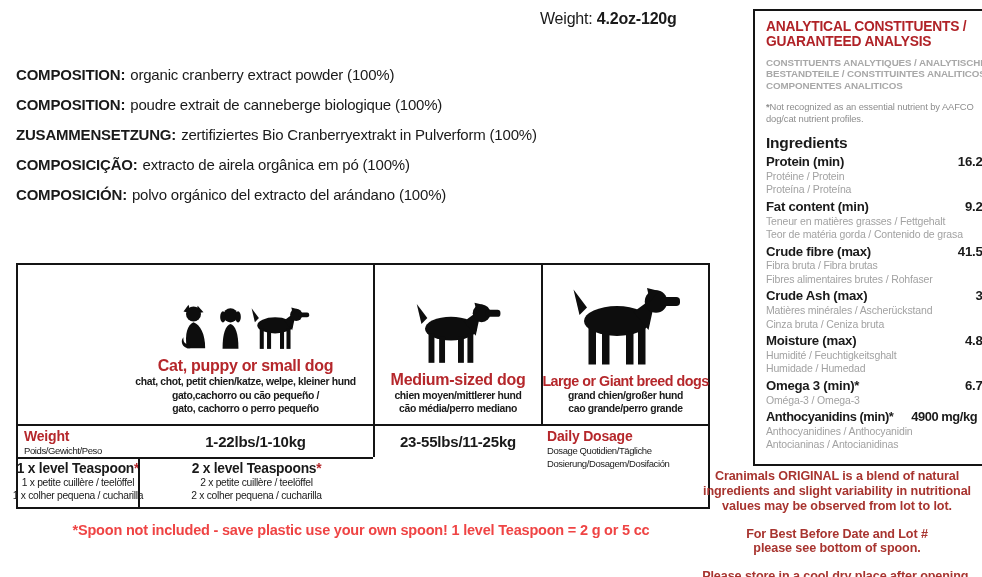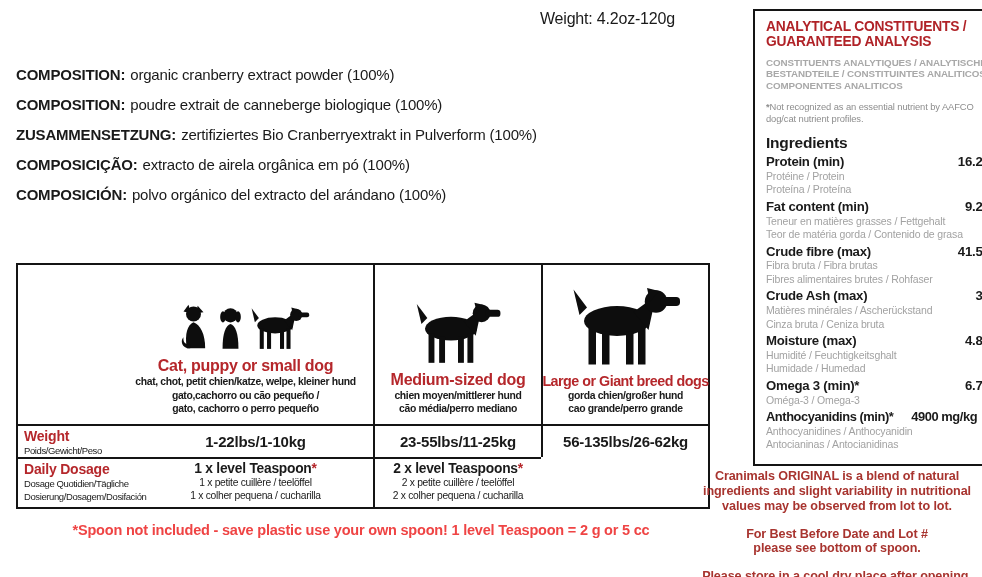--- a/index.html
+++ b/index.html
@@ -3,21 +3,21 @@
 <meta charset="utf-8">
 <style>
   html,body{margin:0;padding:0;}
   body{
     width:982px;height:577px;position:relative;background:#ffffff;
     font-family:"Liberation Sans", sans-serif;color:#1a1a1a;overflow:hidden;
   }
   
   .weight-line{position:absolute;left:540px;top:10px;font-size:16px;letter-spacing:-0.2px;}
   .wl-label{font-weight:normal;}
-  .wl-value{font-weight:normal;}
+  .wl-value{font-weight:bold;}
   
   .compositions{position:absolute;left:16px;top:66px;width:660px;}
   .comp-row{margin-bottom:13px;font-size:15px;letter-spacing:-0.2px;white-space:nowrap;}
   .comp-label{font-weight:bold;margin-right:5px;}
   
   .dosage-table{
     position:absolute;left:16px;top:263px;width:690px;
     display:grid;grid-template-columns:120px 235px 168px 167px;
     grid-template-rows:159px 33px 50px;
     border:2px solid #141414;background:#fff;
@@ -157,36 +157,33 @@
         <circle cx="57" cy="13" r="7.5"></circle>
         <rect x="60" y="10" width="13" height="6" rx="2.5"></rect>
         <polygon points="51,4 59,6 53,13"></polygon>
         <rect x="12" y="30" width="5" height="25"></rect>
           <rect x="21" y="33" width="5" height="22"></rect>
         <rect x="37" y="33" width="5" height="22"></rect>
           <rect x="45" y="30" width="5" height="25"></rect>
       </svg>
     </div>
     <div class="col-title">Large or Giant breed dogs</div>
-    <div class="col-sub">gorda chien/großer hund</div>
+    <div class="col-sub">grand chien/großer hund</div>
     <div class="col-sub">cao grande/perro grande</div>
   </div>
 
   <div class="cell label-cell bt">
     <div class="row-label">Weight</div>
     <div class="row-sublabel">Poids/Gewicht/Peso</div>
   </div>
   <div class="cell value-cell bt">
     <div class="weight-value">1-22lbs/1-10kg</div>
   </div>
   <div class="cell value-cell bt bl">
     <div class="weight-value">23-55lbs/11-25kg</div>
-  </div>
-  <div class="cell value-cell bt bl">
-    <div class="weight-value">56-135lbs/26-62kg</div>
   </div>
 
   <div class="cell label-cell bt">
     <div class="row-label">Daily Dosage</div>
     <div class="row-sublabel">Dosage Quotidien/Tägliche</div>
     <div class="row-sublabel">Dosierung/Dosagem/Dosifación</div>
   </div>
   <div class="cell value-cell dosage-cell bt">
     <div class="dosage-main"><span>1 x level Teaspoon</span><span class="ast">*</span></div>
     <div class="dosage-sub">1 x petite cuillère / teelöffel</div>

